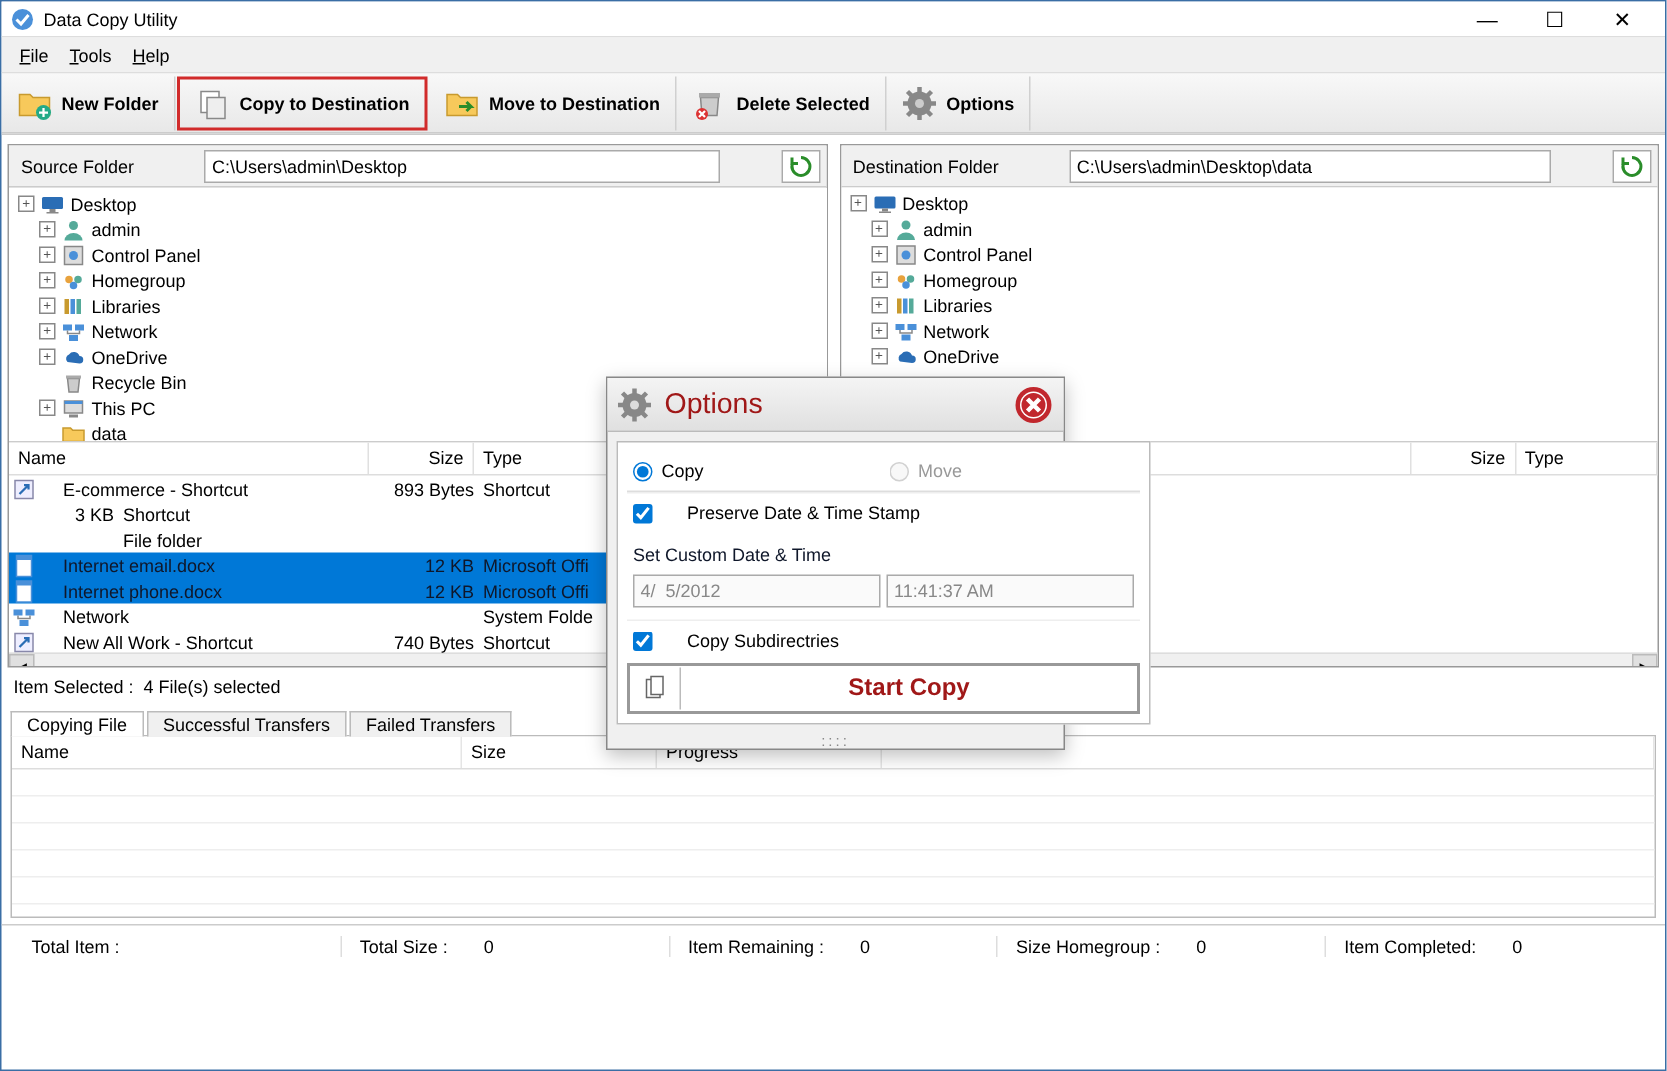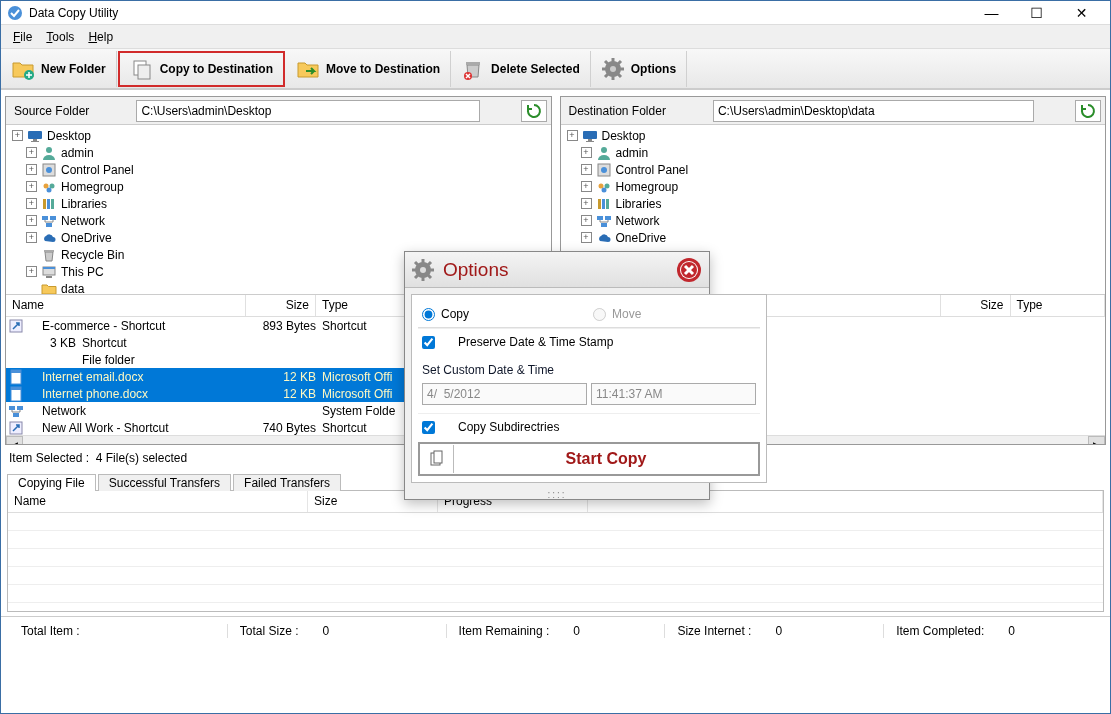--- a/index.html
+++ b/index.html
@@ -40,21 +40,21 @@
 .list-area { flex:1; overflow: hidden; }
 .list-header { display: flex; background: #fff; border-bottom: 1px solid #ddd; font-size: 12px; height: 22px; }
 .list-header .col { border-right: 1px solid #e0e0e0; padding: 3px 6px; }
 .col-name { width: 240px; }
 .col-size { width: 70px; text-align: right; }
 .col-type { flex: 1; }
 .list-rows { overflow-x: hidden; overflow-y: auto; height: 118px; }
 .list-row { display: flex; height: 17px; align-items: center; font-size: 12px; cursor:pointer; }
 .list-row .fico { width: 16px; height: 16px; margin: 0 2px 0 2px; flex-shrink:0; }
 .list-row .col-name { display: flex; align-items: center; gap: 16px; }
-.list-row.selected { background: #0078d7; color: #fef9c3; }
+.list-row.selected { background: #0078d7; color: #0f172a; }
 .list-hscroll { height: 17px; background: #f0f0f0; border-top: 1px solid #ddd; position:relative; }
 .list-hscroll .arrow { position:absolute; width:17px; height:17px; top:0; background:#e0e0e0; border:1px solid #bbb; display:flex; align-items:center; justify-content:center; font-size:9px; }
 
 .status-selected { padding: 4px 8px; font-size: 12px; }
 
 
 .dialog { position: absolute; left: 403px; top: 250px; width: 306px; background: #f0f0f0; border: 1px solid #888; box-shadow: 0 4px 12px rgba(0,0,0,0.25); z-index: 100; }
 .dialog-title { height: 36px; background: linear-gradient(#f4f4f4,#e0e0e0); display: flex; align-items: center; padding: 0 6px; border-bottom: 1px solid #bbb; }
 .dialog-title .gear { width: 24px; height: 24px; margin-right: 8px; }
 .dialog-title .text { flex:1; color: #a01818; font-size: 19px; font-family: Verdana, sans-serif; }
@@ -464,21 +464,21 @@
     </div>
   <div class="seg">
       <span>Total Size :</span>
       <span>0</span>
     </div>
   <div class="seg">
       <span>Item Remaining :</span>
       <span>0</span>
     </div>
   <div class="seg">
-      <span>Size Internet :</span>
+      <span>Size Homegroup :</span>
       <span>0</span>
     </div>
   <div class="seg">
       <span>Item Completed:</span>
       <span>0</span>
     </div>
 </div>
 
 <div class="dialog">
   <div class="dialog-title">

